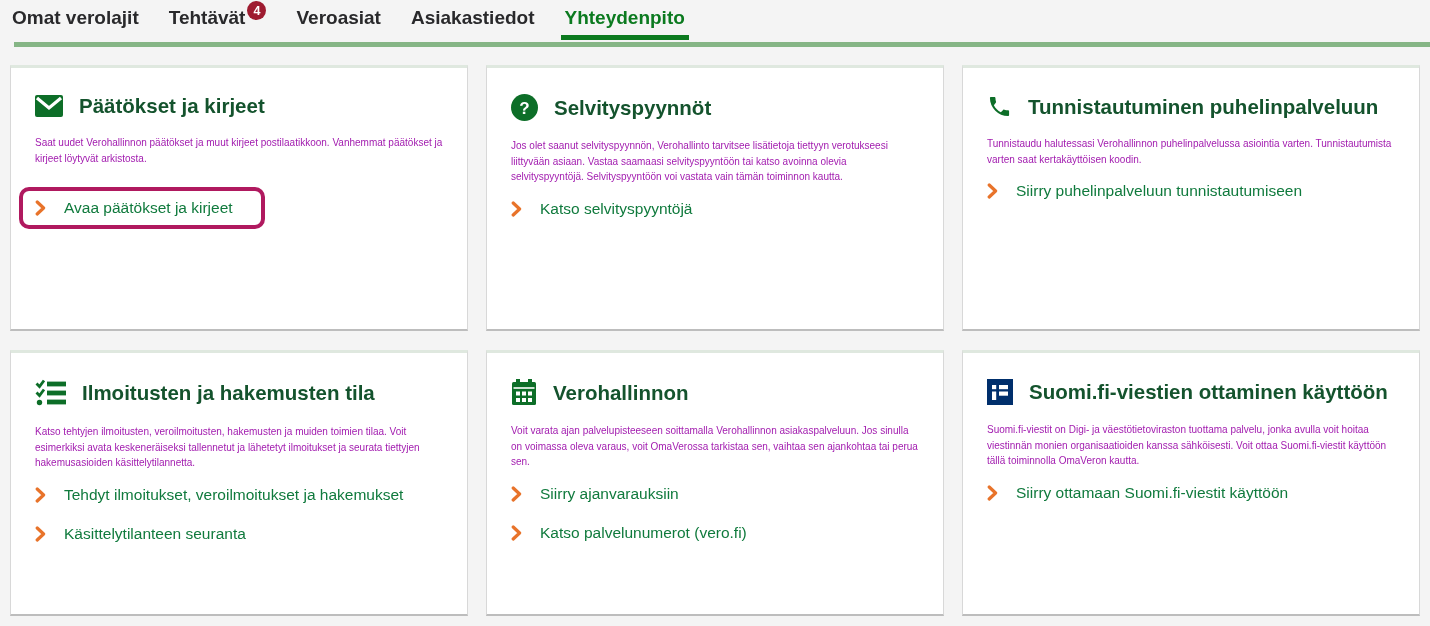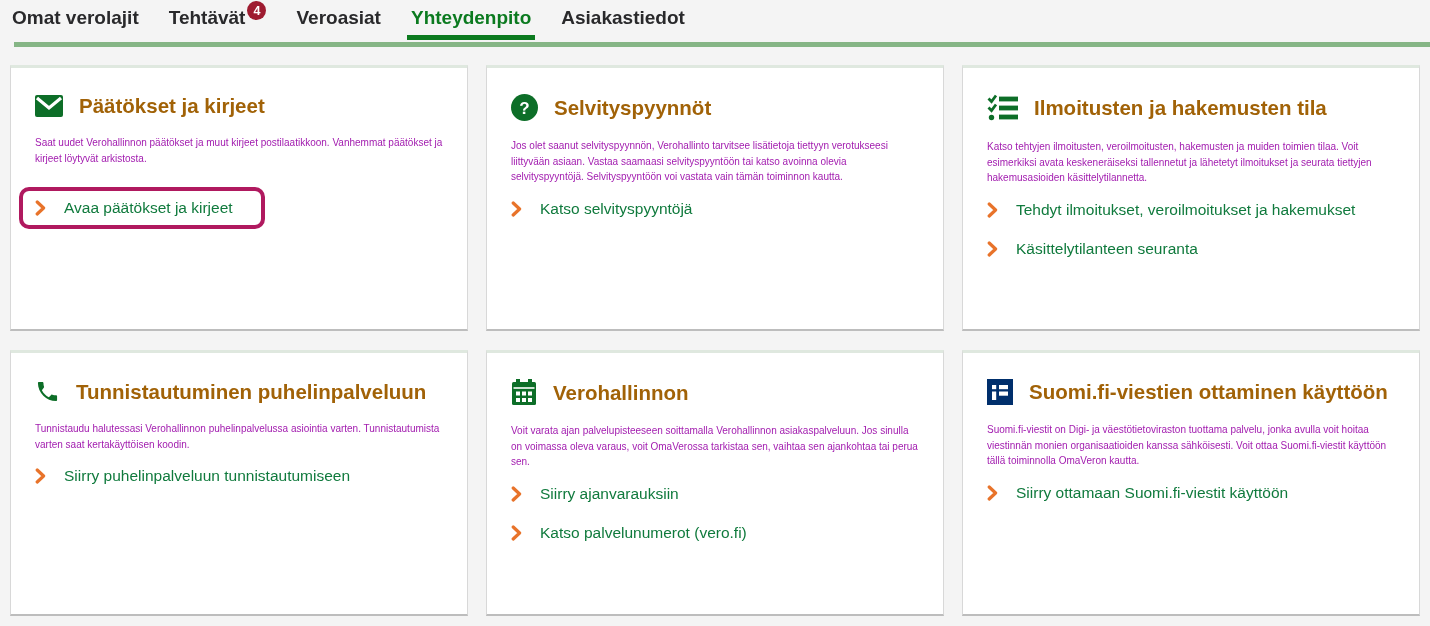--- a/index.html
+++ b/index.html
@@ -76,21 +76,21 @@
   .card-head {
     display:flex;
     align-items:center;
     gap:16px;
     margin-bottom:17px;
   }
   .card-icon { flex:0 0 auto; display:flex; align-items:center; }
   .card-title {
     font-size:20.5px;
     font-weight:700;
-    color:#a16207;
+    color:#14532d;
     white-space:nowrap;
   }
   .card-body {
     font-size:10px;
     line-height:1.55;
     color:#a21caf;
     margin-bottom:15px;
   }
   .link-row {
     display:flex;
@@ -117,22 +117,22 @@
   .hl-box .chev { margin-right:18px; }
 </style>
 </head>
 <body>
 
 <nav class="nav">
   <div class="nav-track"></div>
   <div class="nav-tab"><span>Omat verolajit</span></div>
   <div class="nav-tab"><span>Tehtävät</span><span class="badge">4</span></div>
   <div class="nav-tab"><span>Veroasiat</span></div>
+  <div class="nav-tab"><span>Asiakastiedot</span></div>
   <div class="nav-tab active"><span>Yhteydenpito</span></div>
-  <div class="nav-tab"><span>Asiakastiedot</span></div>
 </nav>
 
 <main class="grid">
 
   <section class="card">
     <div class="card-head">
       <span class="card-icon">
         <svg width="28" height="22" viewBox="0 0 28 22">
             <rect width="28" height="22" rx="2" fill="#0d6e28"></rect>
             <path d="M2 3 L14 13 L26 3" stroke="#fff" stroke-width="3.2" fill="none"></path>
@@ -162,20 +162,40 @@
       <h2 class="card-title">Selvityspyynnöt</h2>
     </div>
     <p class="card-body">Jos olet saanut selvityspyynnön, Verohallinto tarvitsee lisätietoja tiettyyn verotukseesi liittyvään asiaan. Vastaa saamaasi selvityspyyntöön tai katso avoinna olevia selvityspyyntöjä. Selvityspyyntöön voi vastata vain tämän toiminnon kautta.</p>
     <div class="link-row">
       <span class="chev">
         <svg width="11" height="16" viewBox="0 0 11 16">
             <path d="M2.2 2 L8.6 8 L2.2 14" stroke="#e8732a" stroke-width="3.2" fill="none" stroke-linecap="round" stroke-linejoin="round"></path>
           </svg>
       </span>
       <a class="link">Katso selvityspyyntöjä</a>
+    </div>
+  </section>
+
+  <section class="card">
+    <div class="card-head">
+      <span class="card-icon">
+        <svg width="25" height="25" viewBox="0 0 24 24">
+            <path fill="#0d6e28" d="M6.6 10.8c1.5 2.9 3.8 5.2 6.7 6.7l2.2-2.2c.3-.3.7-.4 1.1-.25 1.1.37 2.3.57 3.6.57.55 0 1 .45 1 1V20.2c0 .55-.45 1-1 1C10.9 21.2 2.8 13.1 2.8 3.8c0-.55.45-1 1-1h3.3c.55 0 1 .45 1 1 0 1.25.2 2.45.57 3.57.12.38.03.8-.26 1.1L6.6 10.8z"></path>
+          </svg>
+      </span>
+      <h2 class="card-title">Tunnistautuminen puhelinpalveluun</h2>
+    </div>
+    <p class="card-body">Tunnistaudu halutessasi Verohallinnon puhelinpalvelussa asiointia varten. Tunnistautumista varten saat kertakäyttöisen koodin.</p>
+    <div class="link-row">
+      <span class="chev">
+        <svg width="11" height="16" viewBox="0 0 11 16">
+            <path d="M2.2 2 L8.6 8 L2.2 14" stroke="#e8732a" stroke-width="3.2" fill="none" stroke-linecap="round" stroke-linejoin="round"></path>
+          </svg>
+      </span>
+      <a class="link">Siirry puhelinpalveluun tunnistautumiseen</a>
     </div>
   </section>
 
   <section class="card">
     <div class="card-head">
       <span class="card-icon">
         <svg width="31" height="28" viewBox="0 0 31 28">
           <path d="M1.5 4.5 L4.5 7.5 L9 1.5" stroke="#0d6e28" stroke-width="2.8" fill="none"></path>
           <path d="M1.5 13.5 L4.5 16.5 L9 10.5" stroke="#0d6e28" stroke-width="2.8" fill="none"></path>
           <circle cx="4.5" cy="23.5" r="2.7" fill="#0d6e28"></circle>
@@ -195,40 +215,20 @@
       </span>
       <a class="link">Tehdyt ilmoitukset, veroilmoitukset ja hakemukset</a>
     </div>
     <div class="link-row">
       <span class="chev">
         <svg width="11" height="16" viewBox="0 0 11 16">
             <path d="M2.2 2 L8.6 8 L2.2 14" stroke="#e8732a" stroke-width="3.2" fill="none" stroke-linecap="round" stroke-linejoin="round"></path>
           </svg>
       </span>
       <a class="link">Käsittelytilanteen seuranta</a>
-    </div>
-  </section>
-
-  <section class="card">
-    <div class="card-head">
-      <span class="card-icon">
-        <svg width="25" height="25" viewBox="0 0 24 24">
-            <path fill="#0d6e28" d="M6.6 10.8c1.5 2.9 3.8 5.2 6.7 6.7l2.2-2.2c.3-.3.7-.4 1.1-.25 1.1.37 2.3.57 3.6.57.55 0 1 .45 1 1V20.2c0 .55-.45 1-1 1C10.9 21.2 2.8 13.1 2.8 3.8c0-.55.45-1 1-1h3.3c.55 0 1 .45 1 1 0 1.25.2 2.45.57 3.57.12.38.03.8-.26 1.1L6.6 10.8z"></path>
-          </svg>
-      </span>
-      <h2 class="card-title">Tunnistautuminen puhelinpalveluun</h2>
-    </div>
-    <p class="card-body">Tunnistaudu halutessasi Verohallinnon puhelinpalvelussa asiointia varten. Tunnistautumista varten saat kertakäyttöisen koodin.</p>
-    <div class="link-row">
-      <span class="chev">
-        <svg width="11" height="16" viewBox="0 0 11 16">
-            <path d="M2.2 2 L8.6 8 L2.2 14" stroke="#e8732a" stroke-width="3.2" fill="none" stroke-linecap="round" stroke-linejoin="round"></path>
-          </svg>
-      </span>
-      <a class="link">Siirry puhelinpalveluun tunnistautumiseen</a>
     </div>
   </section>
 
   <section class="card">
     <div class="card-head">
       <span class="card-icon">
         <svg width="26" height="27" viewBox="0 0 26 27">
           <rect x="5" y="0" width="4" height="6" fill="#0d6e28"></rect>
           <rect x="17" y="0" width="4" height="6" fill="#0d6e28"></rect>
           <rect x="1" y="3" width="24" height="23" rx="1.5" fill="#0d6e28"></rect>

